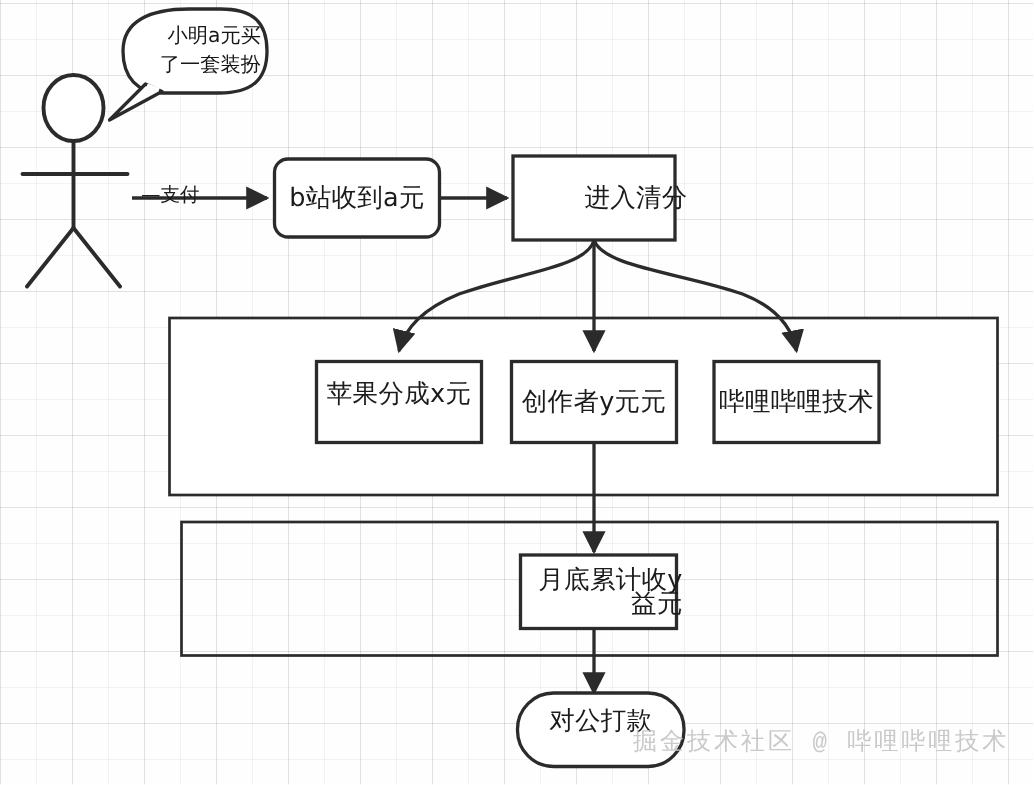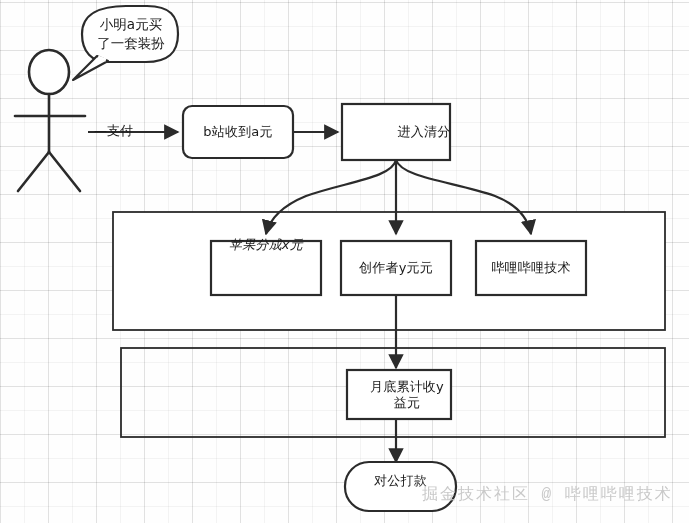--- a/index.html
+++ b/index.html
@@ -29,38 +29,38 @@
     left: 0;
     top: 0;
     width: 689px;
     height: 523px;
   }
   .node-label {
     position: absolute;
     display: flex;
     align-items: center;
     justify-content: center;
-    text-align: center;
+    text-align: right;
     color: #1b1b1b;
-    font-size: 13px;
+    font-size: 17px;
     line-height: 16px;
     letter-spacing: 0.2px;
     pointer-events: none;
     white-space: pre-line;
   }
   .edge-label {
     position: absolute;
     color: #1b1b1b;
     font-size: 13px;
     line-height: 15px;
     background: transparent;
   }
   .bubble-label {
     position: absolute;
-    text-align: center;
+    text-align: right;
     color: #171717;
     font-size: 13.5px;
     line-height: 19px;
     white-space: pre-line;
   }
   .watermark {
     position: absolute;
     left: 382px;
     top: 483px;
     font-size: 16px;
@@ -143,21 +143,21 @@
 
   <div class="bubble-label" style="left:88px; top:15px; width:86px;">小明a元买
 了一套装扮</div>
 
   <div class="edge-label" style="left:94px; top:123px;">—支付</div>
 
   <div class="node-label" style="left:183px; top:106px; width:110px; height:52px;">b站收到a元</div>
 
   <div class="node-label" style="left:342px; top:104px; width:108px; height:56px;margin-left:28px;">进入清分</div>
 
-  <div class="node-label" style="left:211px; top:226px; width:110px; height:38px;font-style:italic;">苹果分成x元</div>
+  <div class="node-label" style="left:211px; top:244px; width:110px; height:38px;">苹果分成x元</div>
 
   <div class="node-label" style="left:341px; top:241px; width:110px; height:54px;">创作者y元元</div>
 
   <div class="node-label" style="left:476px; top:241px; width:110px; height:54px;">哔哩哔哩技术</div>
 
   <div class="node-label" style="left:347px; top:370px; width:120px; height:49px;">月底累计收y
 益元</div>
 
   <div class="node-label" style="left:345px; top:462px; width:111px; height:37px;">对公打款</div>
 

